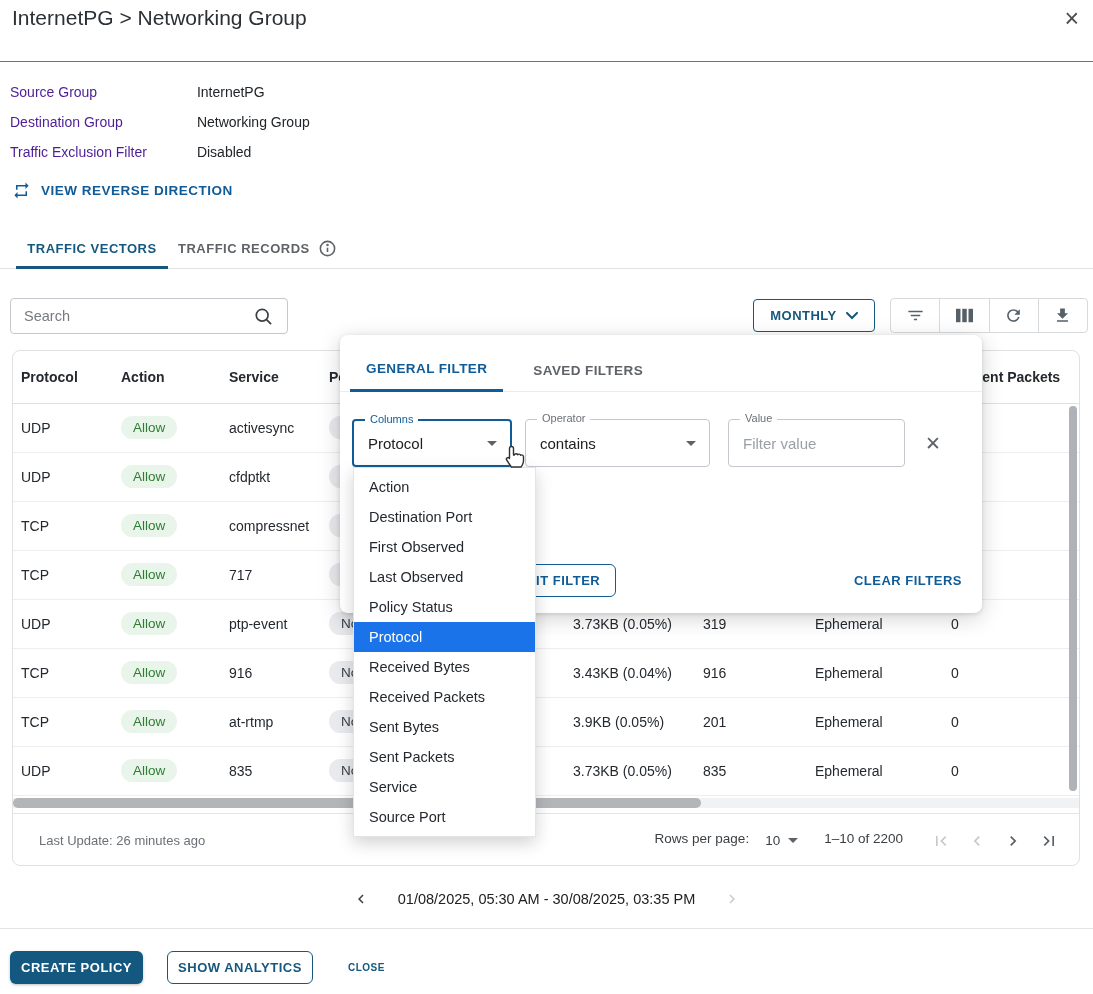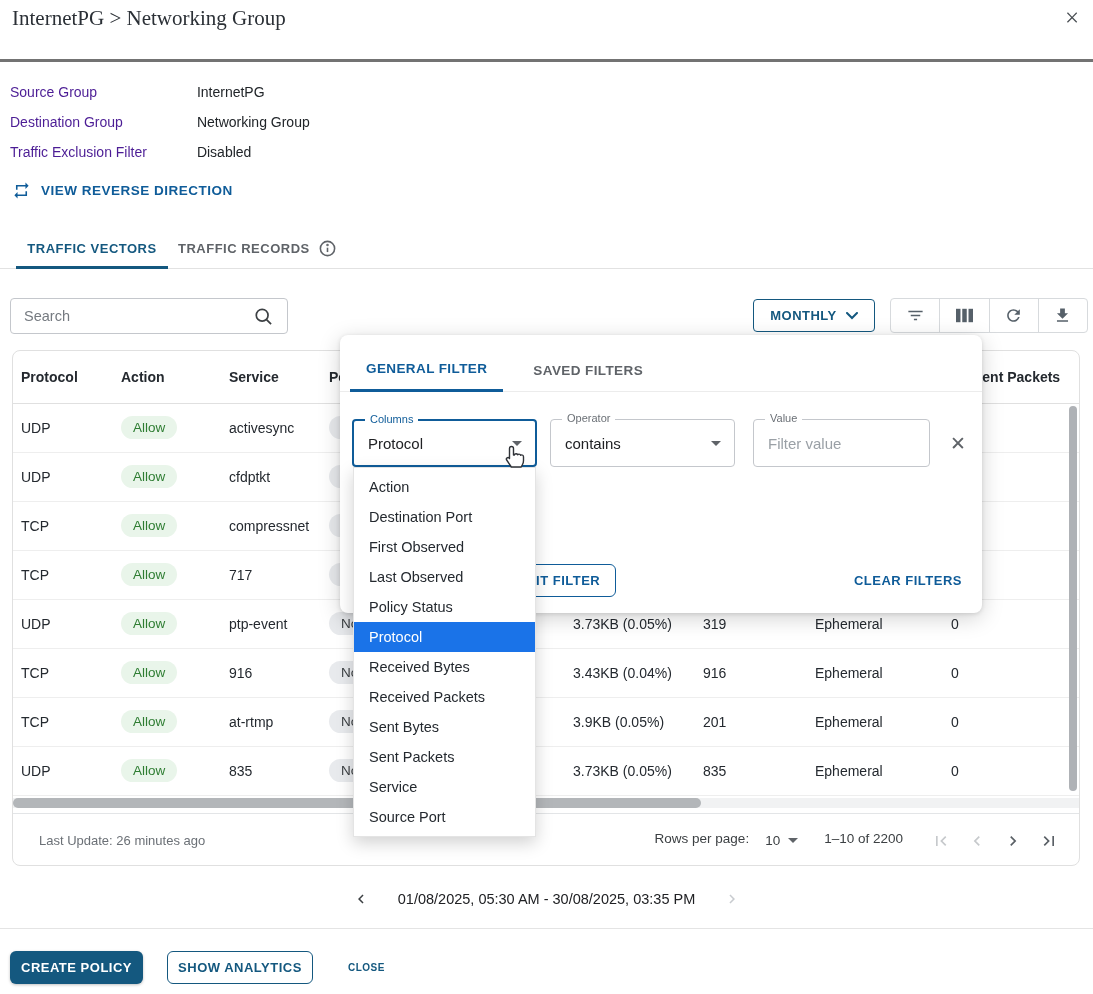--- a/index.html
+++ b/index.html
@@ -7,21 +7,21 @@
     --allow-bg:#E9F5EA; --allow-text:#2E7D32;
     --pill-bg:#E8EAED; --pill-text:#3C4043;
     --txt:#24292E; --grey:#5F6368; --border:#E0E0E0;
   }
   *{box-sizing:border-box;margin:0;padding:0;}
   html,body{width:1093px;height:994px;background:#fff;overflow:hidden;
     font-family:"Liberation Sans","DejaVu Sans",sans-serif;color:var(--txt);}
   body{position:relative;}
 
   
-  .top-header{position:absolute;top:0;left:0;width:1093px;height:62px;border-bottom:3px solid #737373;font-family:Liberation Serif, serif;}
+  .top-header{position:absolute;top:0;left:0;width:1093px;height:62px;border-bottom:1px solid #737373;}
   .page-title{position:absolute;left:12px;top:6px;font-size:21px;color:#2B3036;}
   .close-x{position:absolute;right:14px;top:4px;font-size:25px;color:#4A4F54;cursor:pointer;line-height:28px;}
 
   
   .detail-row{position:absolute;left:10px;font-size:14px;}
   .detail-row .lbl{display:inline-block;width:183px;color:#4c1d95;}
   .detail-row .val{color:#212529;}
   .reverse-link{position:absolute;left:12px;top:181px;display:flex;align-items:center;gap:10px;
     color:var(--link);font-size:13.5px;font-weight:bold;letter-spacing:.5px;cursor:pointer;}
 
@@ -342,21 +342,21 @@
     </div>
   </div>
 </div>
 
 <div class="modal">
   <div class="modal-tabs">
     <div class="mtab active">GENERAL FILTER</div>
     <div class="mtab inactive">SAVED FILTERS</div>
   </div>
   <div class="fields">
-    <div class="field focused" style="margin-left:12px;width:185px">
+    <div class="field focused" style="margin-left:12px;width:160px">
       <span class="flabel">Columns</span>
       <span class="fvalue">Protocol</span>
       <span class="arrow tri"></span>
     </div>
     <div class="field" style="margin-left:13px;width:185px">
       <span class="flabel">Operator</span>
       <span class="fvalue">contains</span>
       <span class="arrow tri"></span>
     </div>
     <div class="field" style="margin-left:18px;width:177px">

